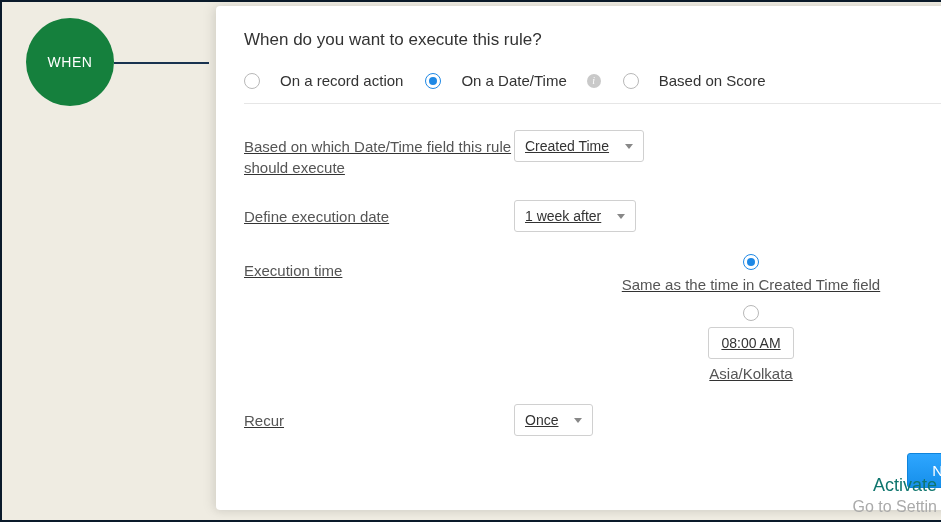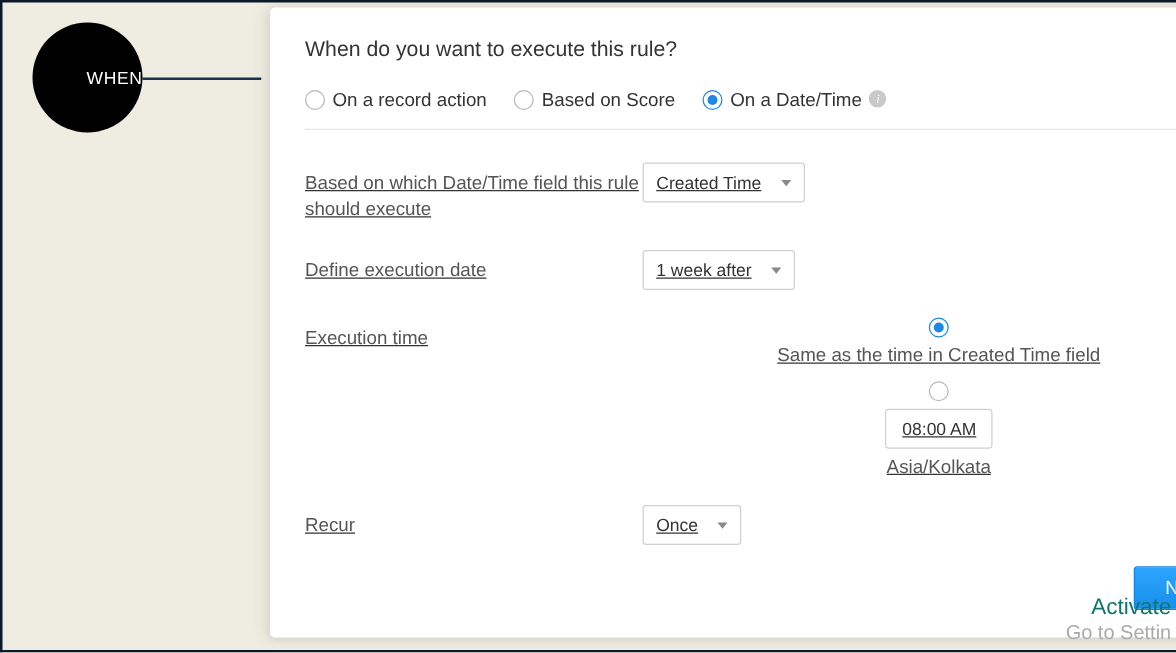--- a/index.html
+++ b/index.html
@@ -15,23 +15,23 @@
     position: relative;
     width: 941px; height: 522px;
     background: #efece2;
     border: 2px solid #0a1a2a;
     border-right: none;
   }
   .when-circle {
     position: absolute;
     left: 24px; top: 16px;
     width: 88px; height: 88px;
-    background: #000000;
-    border-radius: 50%;
-    display: flex; align-items: center; justify-content: flex-end;
+    background: #15803d;
+    border-radius: 50%;
+    display: flex; align-items: center; justify-content: center;
     z-index: 3;
   }
   .when-label {
     color: #fff;
     font-size: 14px;
     letter-spacing: .5px;
   }
   .connector {
     position: absolute;
     left: 112px; top: 60px;
@@ -56,21 +56,21 @@
   }
   .trigger-row {
     display: flex;
     align-items: center;
     gap: 22px;
     padding-bottom: 14px;
     border-bottom: 1px solid #e6e6e6;
     margin-bottom: 26px;
   }
   .radio {
-    display: flex; align-items: flex-start; gap: 6px;
+    display: flex; align-items: center; gap: 20px;
     font-size: 15px;
     color: #333;
     cursor: pointer;
   }
   .radio-circle {
     width: 16px; height: 16px;
     border: 1.5px solid #b8b8b8;
     border-radius: 50%;
     display: inline-flex; align-items: center; justify-content: center;
     background: #fff;
@@ -150,21 +150,21 @@
     flex-direction: column;
   }
   .time-box {
     border: 1px solid #d0d0d0;
     border-radius: 3px;
     padding: 7px 12px;
     font-size: 14px;
     color: #333;
     background: #fff;
     min-width: 86px;
-    text-align: right;
+    text-align: center;
     cursor: pointer;
   }
   .footer-row {
     position: absolute;
     right: 28px; bottom: 22px;
   }
   .next-btn {
     background: #1e9cff;
     background: linear-gradient(#2ea6ff,#168fea);
     color: #fff;
@@ -199,27 +199,27 @@
   <div class="card">
 
     <div class="q-title">When do you want to execute this rule?</div>
 
     <div class="trigger-row">
       <div class="radio">
         <span class="radio-circle"></span>
         <span>On a record action</span>
       </div>
       <div class="radio">
-        <span class="radio-circle"></span>
-        <span>Based on Score</span>
-      </div>
-      <div class="radio">
         <span class="radio-circle selected"></span>
         <span>On a Date/Time</span>
         <span class="info-icon">i</span>
+      </div>
+      <div class="radio">
+        <span class="radio-circle"></span>
+        <span>Based on Score</span>
       </div>
     </div>
 
     <div class="row">
       <div class="label">Based on which Date/Time field this rule should execute</div>
       <div class="control">
         <div class="dropdown">
           <span>Created Time</span>
           <span class="caret"></span>
         </div>

